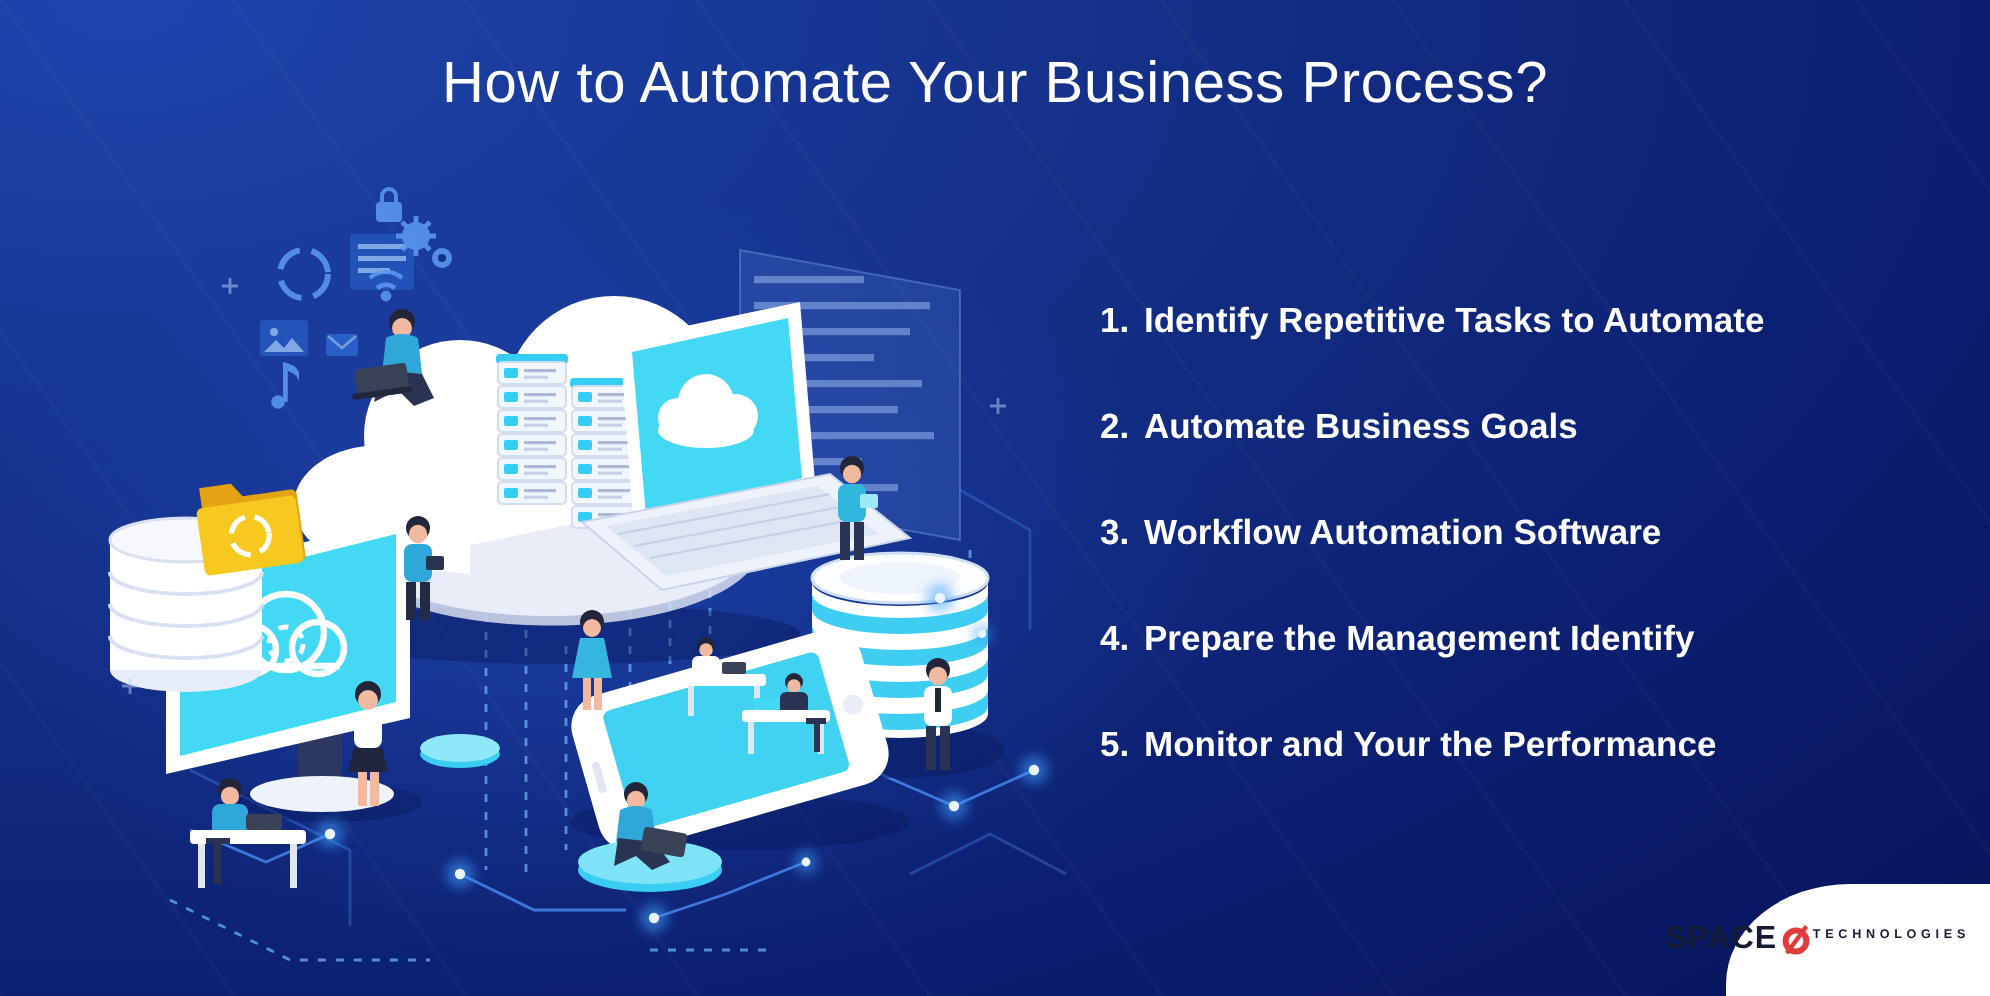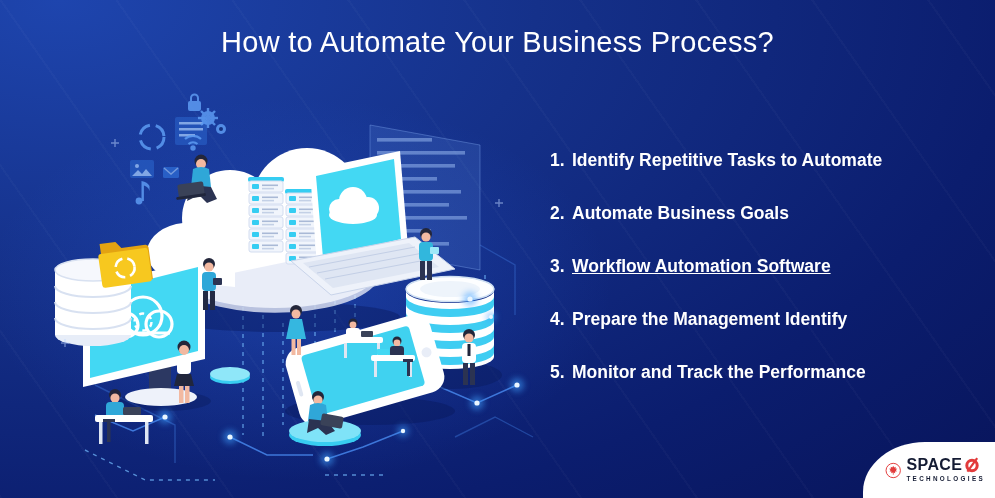--- a/index.html
+++ b/index.html
@@ -19,29 +19,29 @@
     color:#ffffff;font-size:29px;font-weight:400;letter-spacing:.3px;
   }
   .steps{
     position:absolute;left:550px;top:148px;margin:0;padding:0;list-style:none;
     display:flex;flex-direction:column;gap:29px;
     color:#ffffff;font-size:17.5px;font-weight:700;line-height:24px;
   }
   .step{display:flex;}
   .step .num{flex:0 0 22px;}
   .step .txt{display:inline-block;text-align:right;}
-  .step .l2{display:block;text-decoration:underline;}
+  .step .l2{display:block;}
   .illus{position:absolute;left:25px;top:85px;width:515px;height:400px;}
   .logo-card{
     position:absolute;right:0;bottom:0;width:132px;height:56px;background:#ffffff;
     border-top-left-radius:62px 50px;
     display:flex;align-items:center;justify-content:flex-end;gap:5px;
     padding:0 10px 0 22px;box-sizing:border-box;
   }
-  .logo-text{display:flex;flex-direction:column;align-items:flex-start;line-height:1;}
+  .logo-text{display:flex;flex-direction:row;align-items:flex-start;line-height:1;}
   .logo-row{display:flex;align-items:center;gap:2px;}
   .logo-brand{color:#141b33;font-size:16px;font-weight:800;letter-spacing:.4px;}
   .logo-sub{color:#141b33;font-size:6.3px;font-weight:700;letter-spacing:2.35px;margin-top:3px;}
 </style>
 </head>
 <body>
 
 <div class="title">How to Automate Your Business Process?</div>
 
 <div class="illus">
@@ -387,21 +387,21 @@
   <li class="step">
     <span class="num">3.</span>
     <span class="txt"><span class="l2">Workflow Automation Software</span></span>
   </li>
   <li class="step">
     <span class="num">4.</span>
     <span class="txt"><span>Prepare the Management Identify</span><span class="l2"></span></span>
   </li>
   <li class="step">
     <span class="num">5.</span>
-    <span class="txt"><span>Monitor and Track the Performance</span><span class="l2"></span></span>
+    <span class="txt"><span>Monitor and Your the Performance</span><span class="l2"></span></span>
   </li>
 </ol>
 
 <div class="logo-card">
   <svg width="27" height="27" viewBox="0 0 27 27">
     <circle cx="13.5" cy="13.5" r="11.8" fill="none" stroke="#e23b3b" stroke-width="1.6"></circle>
     <path fill="#e23b3b" d="M13.5 5.5 L15 8.6 L17.7 7.5 L17.1 10.3 L20.3 10.6 L17.9 12.7 L19.5 15 L16.4 15.2 L16.8 18.2 L14.1 16.6 L14.1 20.5 L12.9 20.5 L12.9 16.6 L10.2 18.2 L10.6 15.2 L7.5 15 L9.1 12.7 L6.7 10.6 L9.9 10.3 L9.3 7.5 L12 8.6 Z"></path>
   </svg>
   <div class="logo-text">
     <div class="logo-row">

